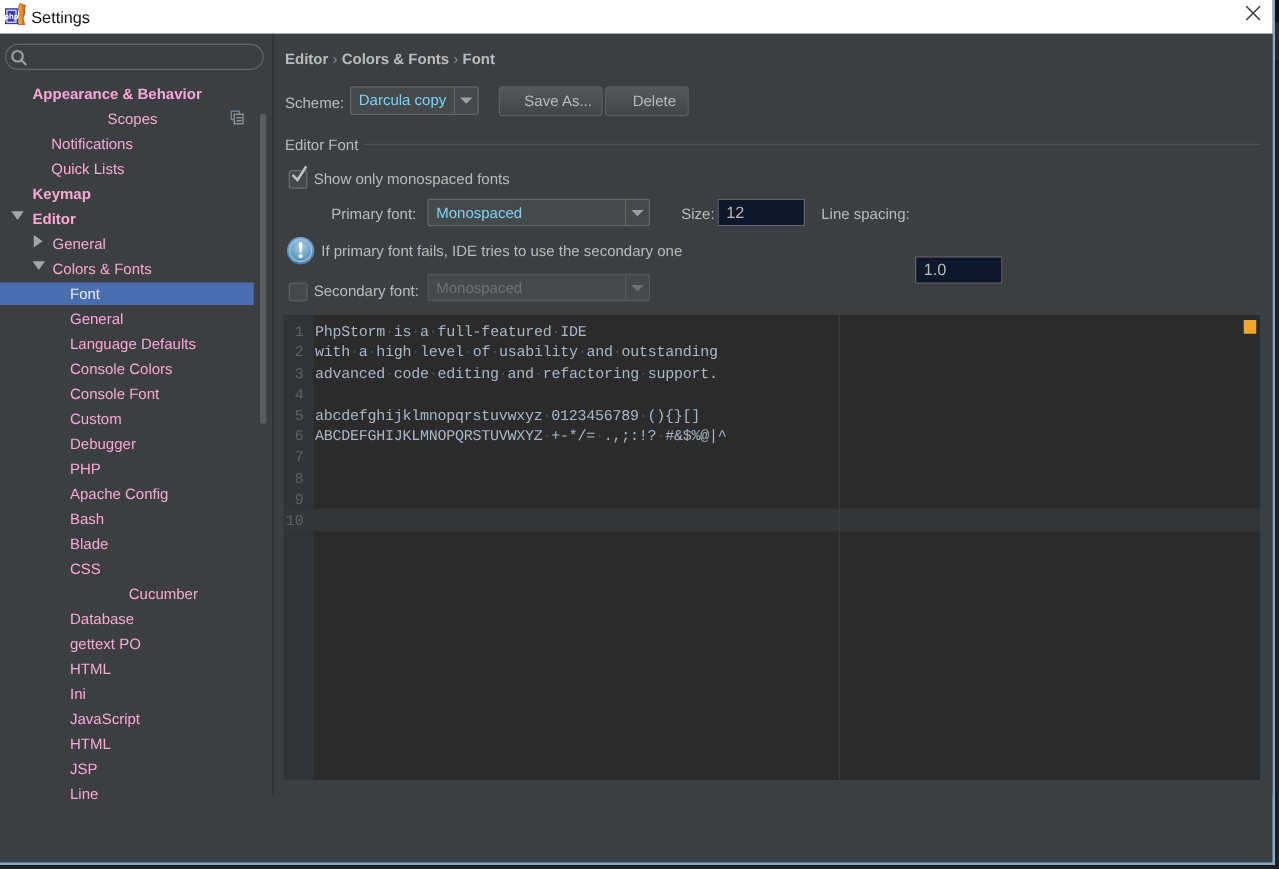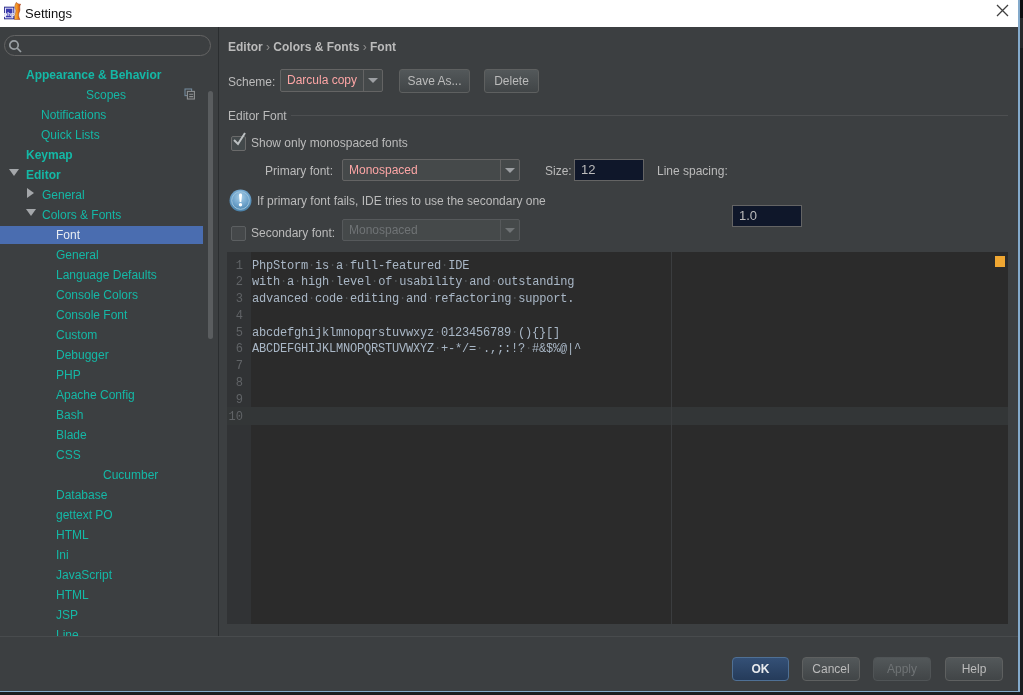--- a/index.html
+++ b/index.html
@@ -6,35 +6,35 @@
   body{width:1023px;height:695px;position:relative;overflow:hidden;
        font-family:"Liberation Sans",sans-serif;background:#1E2123;}
   .abs{position:absolute;}
   
   #win{left:0;top:0;width:1018px;height:690px;border-right:2px solid #84AACB;border-bottom:2px solid #84AACB;background:#3C3F41;}
   #titlebar{left:0;top:0;width:1018px;height:27px;background:#FFFFFF;}
   #title-text{left:25px;top:0;height:27px;line-height:27px;font-size:13px;color:#111111;}
   
   #leftpanel{left:0;top:27px;width:218px;height:609px;background:#3C3F41;border-right:1px solid #2B2E30;}
   #search{left:4px;top:8px;width:205px;height:19px;border:1px solid #646464;border-radius:11px;}
-  .row{position:absolute;left:0;height:18px;line-height:18px;font-size:12px;color:#14b8a6;white-space:nowrap;}
+  .row{position:absolute;left:0;height:18px;line-height:18px;font-size:12px;color:#f9a8d4;white-space:nowrap;}
   .b{font-weight:bold;}
   #sel{left:0;top:199px;width:203px;height:18px;background:#4A6DB0;}
   .tri-d{position:absolute;width:0;height:0;border-left:5.5px solid transparent;border-right:5.5px solid transparent;border-top:7px solid #A4A7AA;}
   .tri-r{position:absolute;width:0;height:0;border-top:5px solid transparent;border-bottom:5px solid transparent;border-left:7px solid #A4A7AA;}
   #treescroll{left:208px;top:64px;width:5px;height:248px;background:#5A5D5F;border-radius:3px;}
   
   #main{left:219px;top:27px;width:799px;height:609px;background:#3C3F41;}
   .lbl{position:absolute;font-size:12px;color:#BBBBBB;white-space:nowrap;}
   .combo{position:absolute;background:#45494A;border:1px solid #646464;border-radius:2px;}
   .combo .arrowbox{position:absolute;right:0;top:0;bottom:0;width:18px;border-left:1px solid #646464;}
-  .combo .ctext{position:absolute;left:6px;top:0;bottom:0;font-size:12px;color:#fca5a5;white-space:nowrap;}
+  .combo .ctext{position:absolute;left:6px;top:0;bottom:0;font-size:12px;color:#7dd3fc;white-space:nowrap;}
   .carrow{position:absolute;right:4px;top:50%;margin-top:-2.5px;width:0;height:0;border-left:5px solid transparent;border-right:5px solid transparent;border-top:5px solid #9DA0A3;}
   .field{position:absolute;background:#0f172a;border:1px solid #646464;font-size:13px;color:#BBBBBB;padding:0 12px 0 6px;}
-  .btn{position:absolute;background:linear-gradient(#53585A,#414547);border:1px solid #5E6060;border-radius:3px;color:#BBBBBB;font-size:12px;text-align:center;}
+  .btn{position:absolute;background:linear-gradient(#53585A,#414547);border:1px solid #5E6060;border-radius:3px;color:#BBBBBB;font-size:12px;text-align:center;padding-left:12px;}
   .cb{position:absolute;width:13px;height:13px;background:#43494B;border:1px solid #6B6B6B;border-radius:2px;}
   
   #editor{left:227px;top:252px;width:781px;height:372px;background:#2B2B2B;overflow:hidden;}
   #gutter{position:absolute;left:0;top:0;width:24px;height:372px;background:#313335;}
   #caretline{position:absolute;left:0;top:155px;width:781px;height:18px;background:#333637;}
   #margin{position:absolute;left:444px;top:0;width:1px;height:372px;background:#3B3D3F;}
   #nums{position:absolute;left:0;top:5.5px;width:16px;text-align:right;font-family:"Liberation Mono",monospace;font-size:12px;line-height:16.78px;color:#606366;}
   #code{position:absolute;left:25px;top:5.5px;font-family:"Liberation Mono",monospace;font-size:12px;line-height:16.78px;color:#A9B7C6;white-space:pre;letter-spacing:-0.2px;}
   #code i,#nums i{font-style:normal;color:#4E5254;}
   #orange{left:995px;top:256px;width:10px;height:11px;background:#F0A732;}
@@ -182,24 +182,18 @@
     <div id="nums">1<br>2<br>3<br>4<br>5<br>6<br>7<br>8<br>9<br>10</div>
     <div id="code">PhpStorm<i>·</i>is<i>·</i>a<i>·</i>full-featured<i>·</i>IDE
 with<i>·</i>a<i>·</i>high<i>·</i>level<i>·</i>of<i>·</i>usability<i>·</i>and<i>·</i>outstanding
 advanced<i>·</i>code<i>·</i>editing<i>·</i>and<i>·</i>refactoring<i>·</i>support.
 
 abcdefghijklmnopqrstuvwxyz<i>·</i>0123456789<i>·</i>(){}[]
 ABCDEFGHIJKLMNOPQRSTUVWXYZ<i>·</i>+-*/=<i>·</i>.,;:!?<i>·</i>#&amp;$%@|^</div>
   </div>
   <div id="orange" class="abs"></div>
 
-  <div id="bottombar" class="abs">
-    <div class="bbtn" style="left:732px;width:55px;background:linear-gradient(#34507600,#34507600);background:linear-gradient(#345076,#253B5A);border-color:#4F7095;color:#E8EAED;font-weight:bold;">OK</div>
-    <div class="bbtn" style="left:802px;width:56px;">Cancel</div>
-    <div class="bbtn" style="left:873px;width:56px;color:#6F7375;border-color:#505456;">Apply</div>
-    <div class="bbtn" style="left:945px;width:56px;">Help</div>
-  </div>
 </div>
 <div id="outside-r" class="abs">
     <div class="abs" style="left:0;top:0;width:3px;height:18px;background:#0D0E10;"></div>
     <div class="abs" style="left:0;top:18px;width:3px;height:30px;background:#28292B;"></div>
   </div>
 <div id="outside-b" class="abs"></div>
 
 </body></html>

